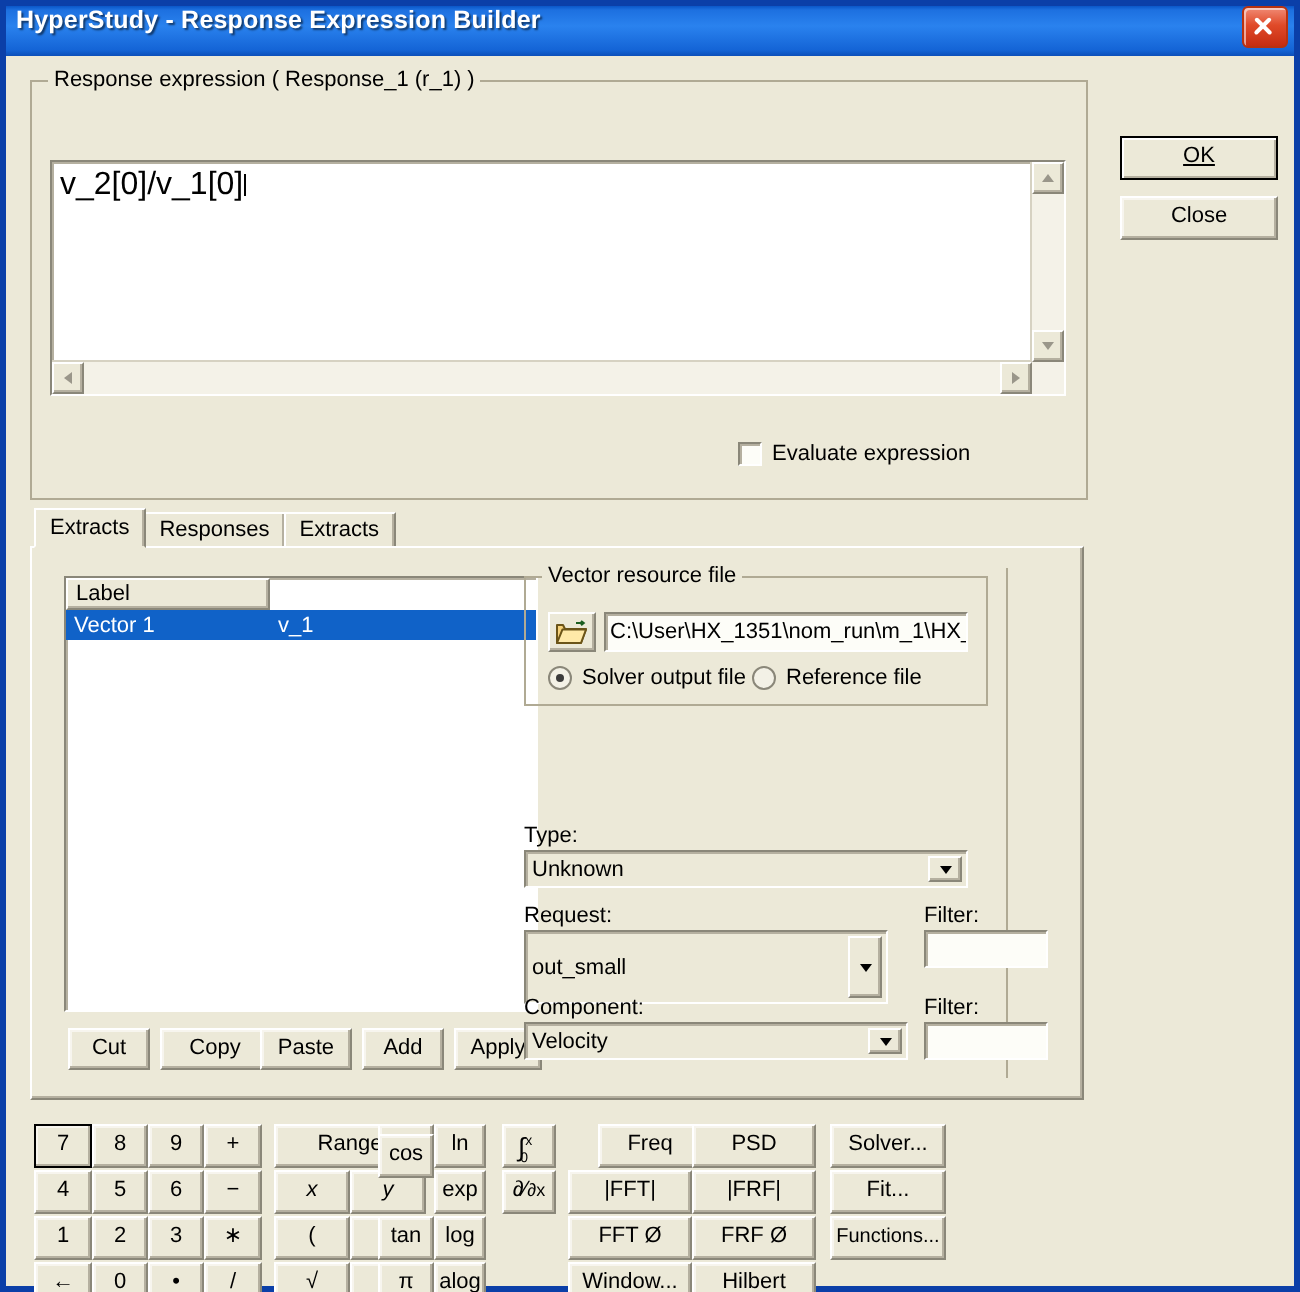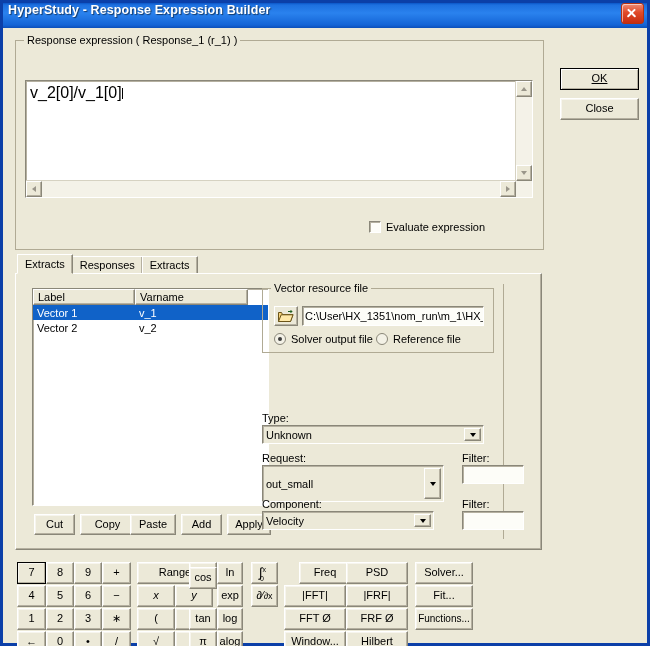--- a/index.html
+++ b/index.html
@@ -280,31 +280,24 @@
       </div>
     </div>
 
     <div class="tabpanel">
 
       <div class="listbox" style="left:16px;top:14px;width:237px;height:218px;">
         <div class="lhead">
           <div class="hc" style="width:102px;">
             <span>Label</span>
           </div>
-          <div class="hc" style="width:113px;">
-            <span>Varname</span>
-          </div>
         </div>
         <div class="lrow sel">
           <div class="lc" style="width:102px;">Vector 1</div>
           <div class="lc" style="width:113px;">v_1</div>
-        </div>
-        <div class="lrow">
-          <div class="lc" style="width:102px;">Vector 2</div>
-          <div class="lc" style="width:113px;">v_2</div>
         </div>
       </div>
 
       <div class="btn" style="position:absolute;left:18px;top:240px;width:41px;height:21px;">
         <span>Cut</span>
       </div>
       <div class="btn" style="position:absolute;left:64px;top:240px;width:55px;height:21px;">
         <span>Copy</span>
       </div>
       <div class="btn" style="position:absolute;left:114px;top:240px;width:46px;height:21px;">
@@ -354,21 +347,21 @@
       <div class="combo" style="position:absolute;left:246px;top:191px;width:182px;height:37px;">
         <span>out_small</span>
         <span class="arrow"></span>
       </div>
       <div style="position:absolute;left:446px;top:178px;font-size:11px;">Filter:</div>
       <div class="field" style="position:absolute;left:446px;top:191px;width:62px;height:19px;">
         <span></span>
       </div>
 
       <div style="position:absolute;left:246px;top:224px;font-size:11px;">Component:</div>
-      <div class="combo" style="position:absolute;left:246px;top:237px;width:172px;height:19px;">
+      <div class="combo" style="position:absolute;left:246px;top:237px;width:192px;height:19px;">
         <span>Velocity</span>
         <span class="arrow"></span>
       </div>
       <div style="position:absolute;left:446px;top:224px;font-size:11px;">Filter:</div>
       <div class="field" style="position:absolute;left:446px;top:237px;width:62px;height:19px;">
         <span></span>
       </div>
 
     </div>
 

